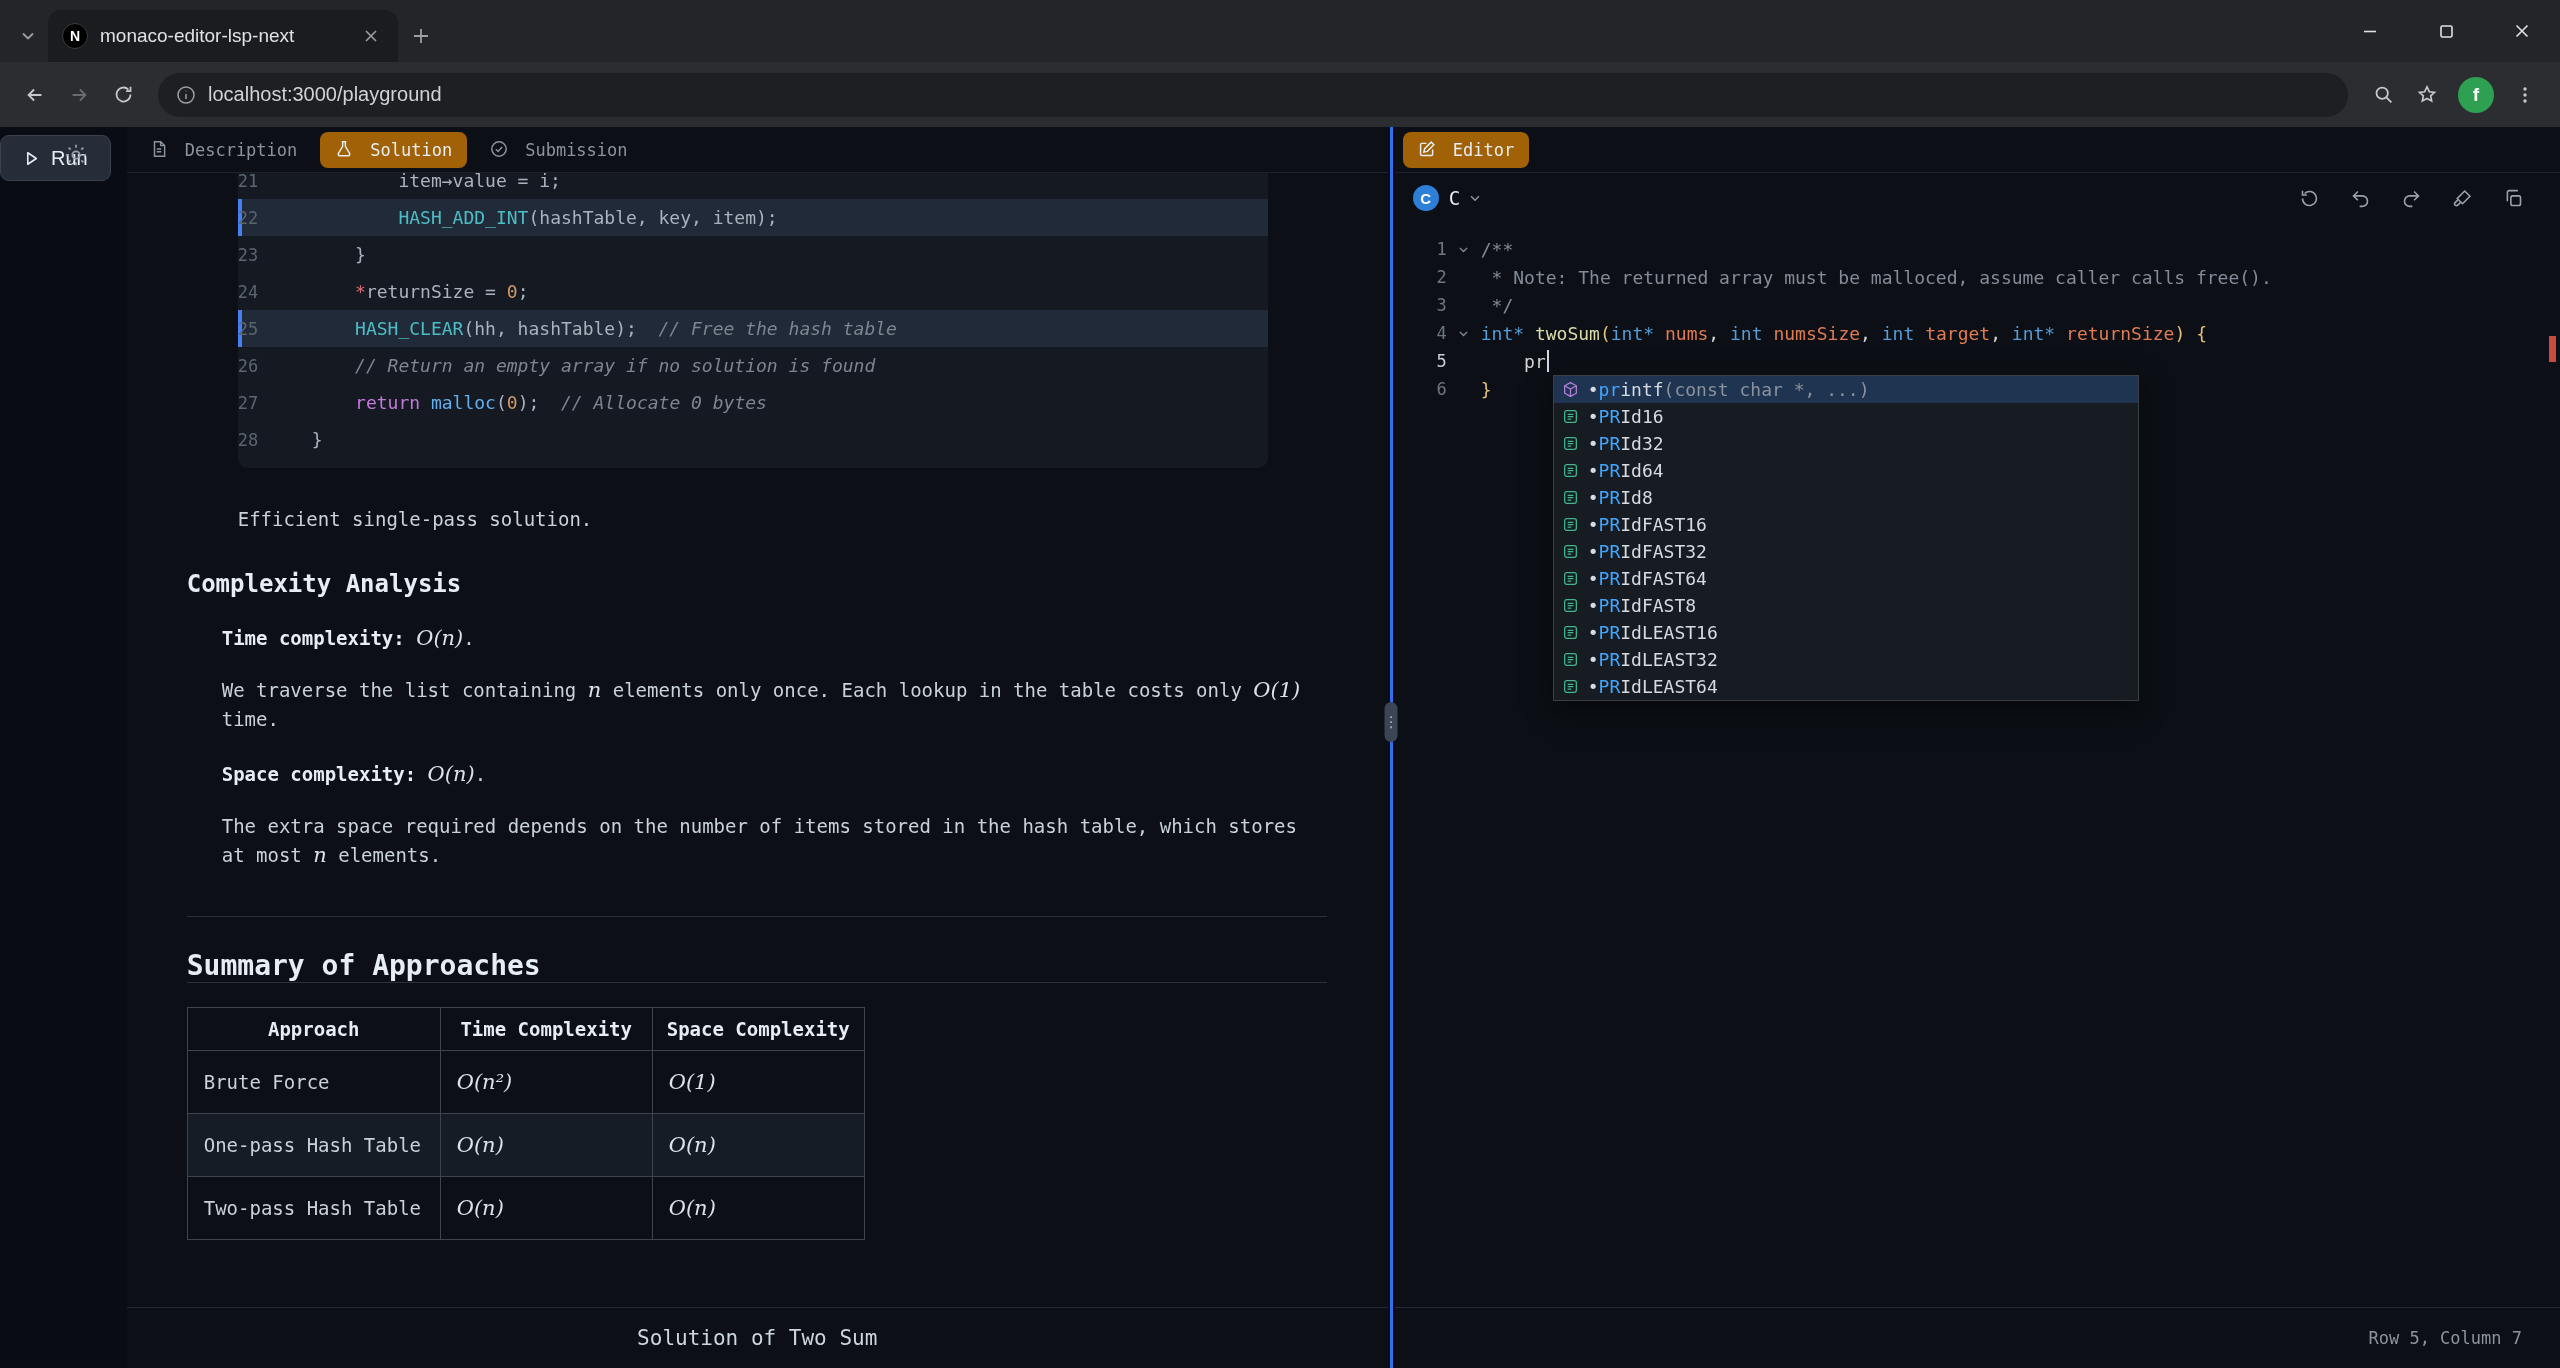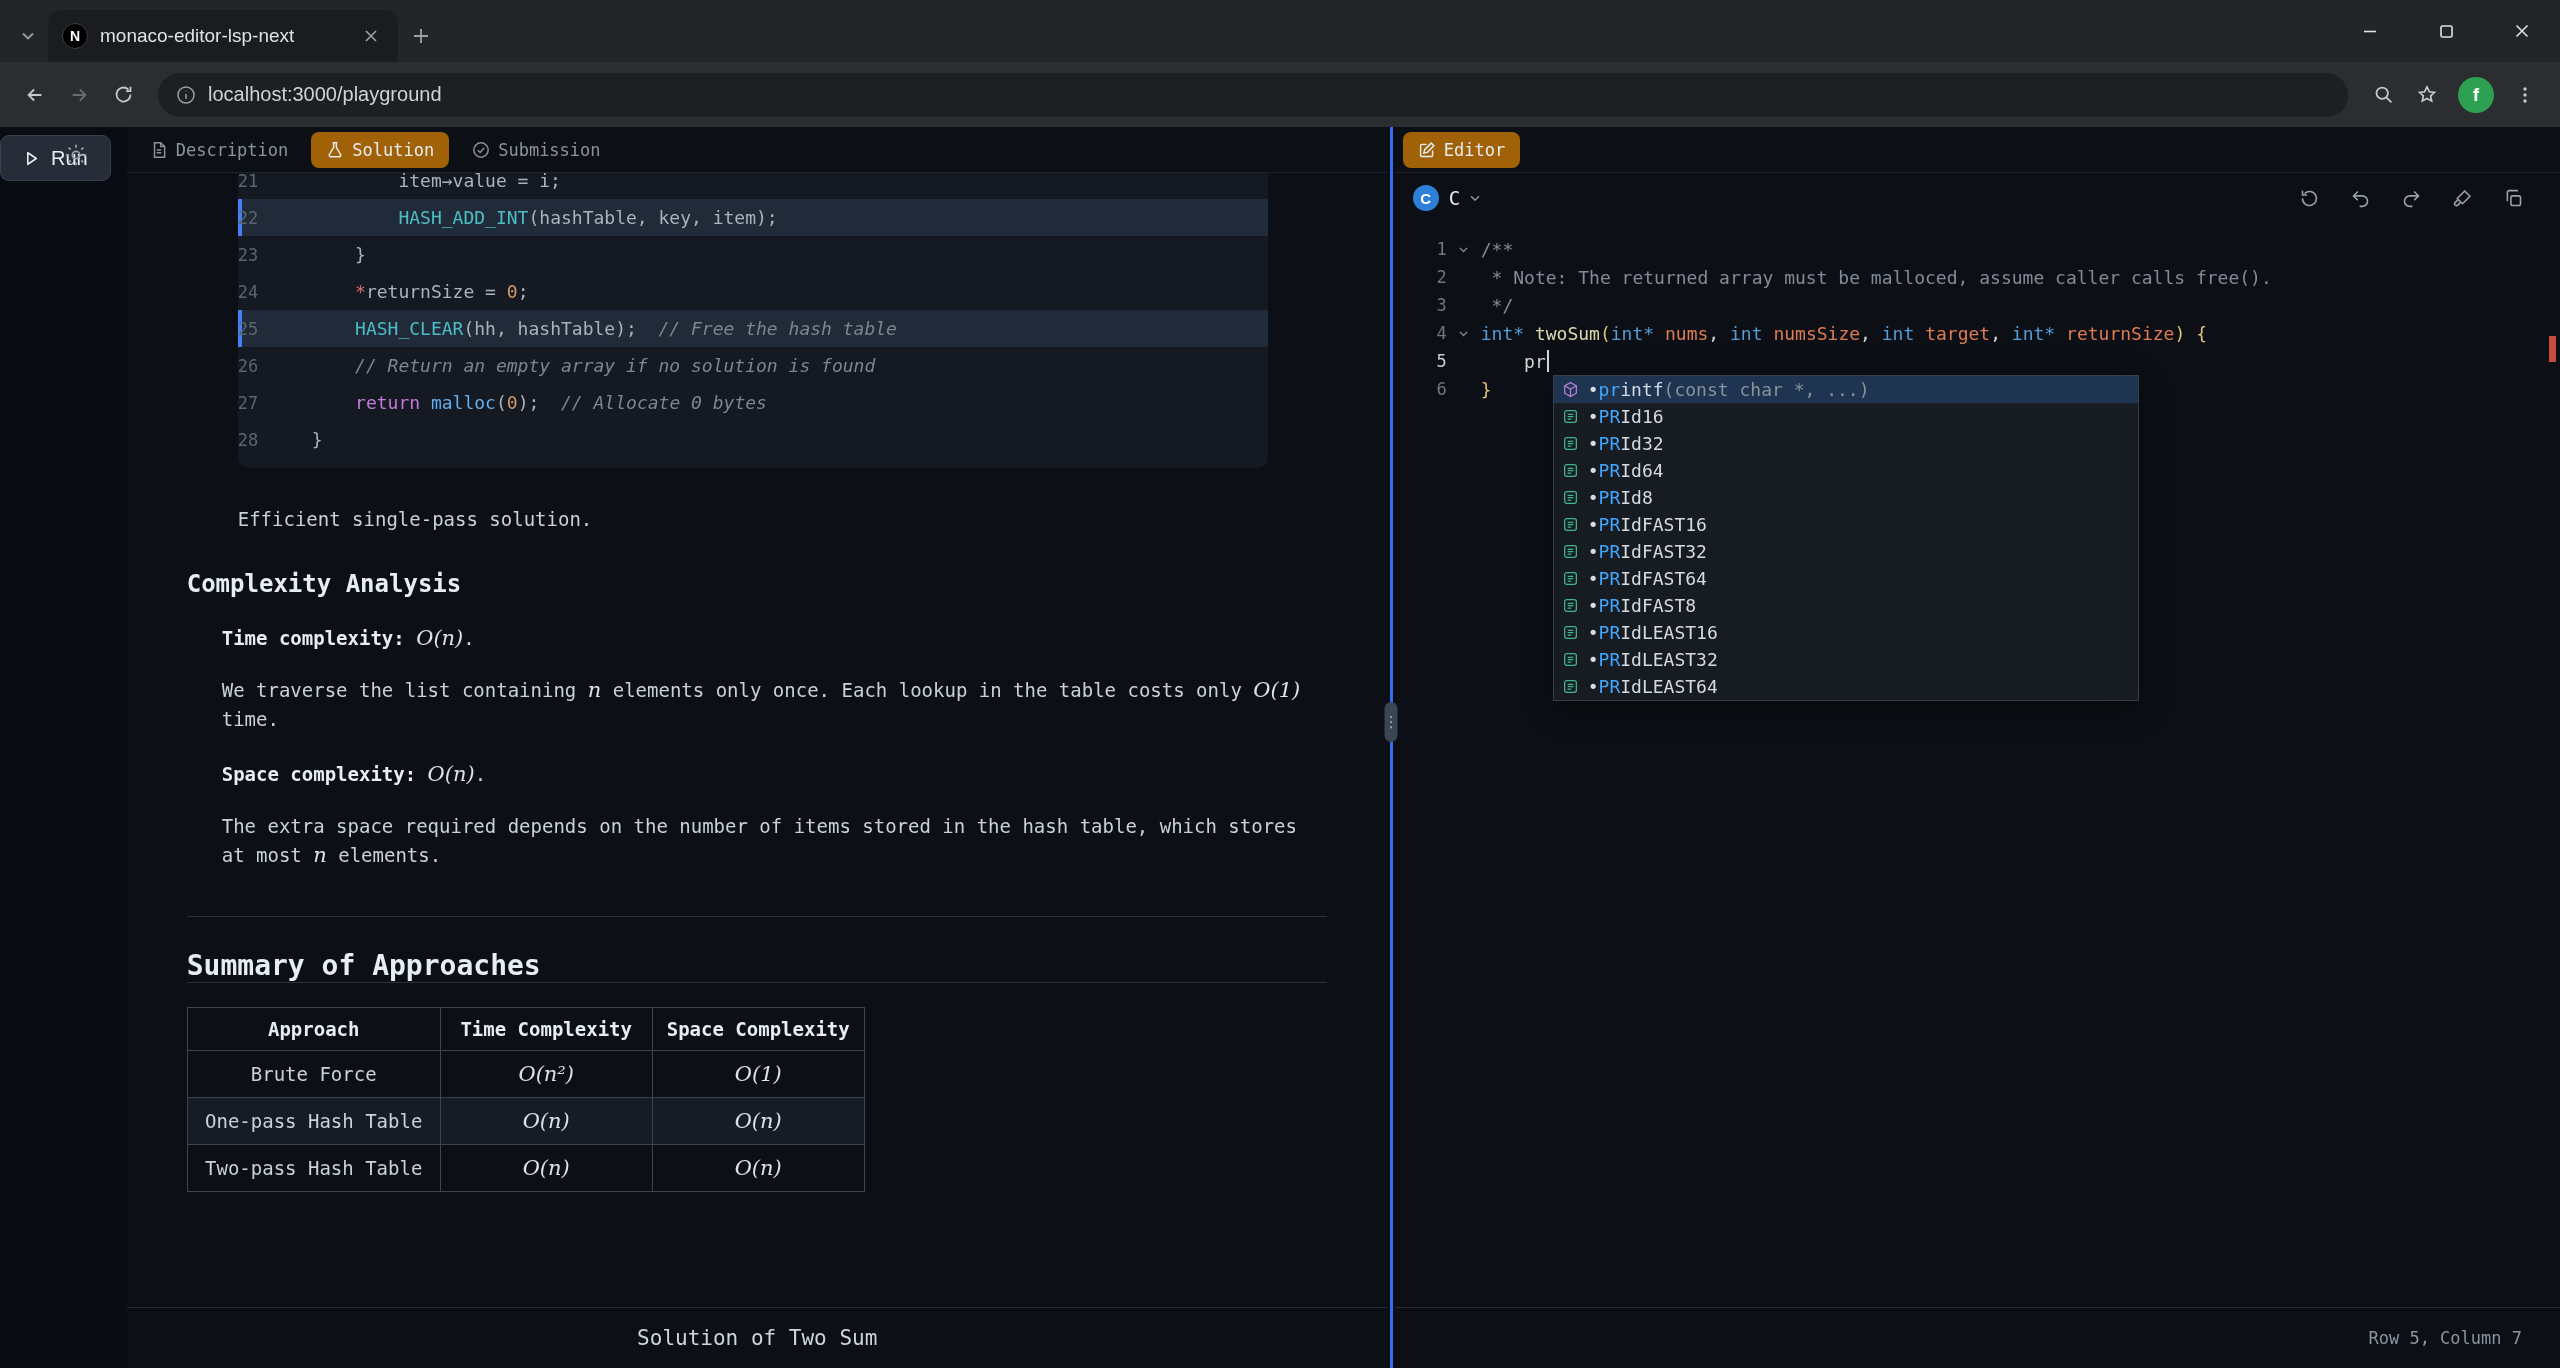--- a/index.html
+++ b/index.html
@@ -28,21 +28,21 @@
 
   
   .app{height:1241px;display:flex;flex-direction:row;background:#090d13}
   .app-header{height:62px;position:relative;display:flex;align-items:center;justify-content:center;flex:none}
   .run-btn{height:46px;padding:0 22px;background:#272d38;border:1px solid #3a414e;border-radius:9px;color:#e6edf3;font-size:20px;display:flex;align-items:center;gap:11px}
   .settings-btn{position:absolute;right:22px;top:15px;color:#98a1ab}
 
   .main{flex:1;display:flex;padding-left:16px;min-height:0}
 
   .panel-tabs{height:46px;display:flex;align-items:center;gap:8px;padding:0 8px;border-bottom:1px solid #1d232c;flex:none}
-  .ptab{display:flex;align-items:center;gap:8px;padding:8px 15px;border-radius:8px;color:#8b949e;font-family:"DejaVu Sans Mono",monospace;font-size:17px}
+  .ptab{display:flex;gap:17px;padding:8px 15px;border-radius:8px;color:#8b949e;font-family:"DejaVu Sans Mono",monospace;font-size:17px}
   .ptab.active{background:#a16207;color:#e6edf3}
 
   
   .left-panel{width:1261px;display:flex;flex-direction:column;background:#0c1016;min-height:0;flex:none}
   .sol-content{flex:1;overflow:hidden;padding:0 0 0 60px;min-height:0}
   .code-block{margin:-15px 0 0 51px;width:1030px;background:#151a22;border-radius:10px;padding:4px 0 10px 0;overflow:hidden}
   .cline{display:flex;align-items:center;height:37px;font-family:"DejaVu Sans Mono",monospace;font-size:18px;white-space:pre}
   .cline .gut{width:74px;text-align:left;padding-right:28px;color:#5b6570;font-size:17px;flex:none}
   .cline.hl{background:#212a38;box-shadow:inset 4px 0 0 #477ff0}
   .tk-pl{color:#abb2bf}.tk-fn{color:#4dbdc5}.tk-kw{color:#c678dd}.tk-call{color:#61afef}
@@ -53,21 +53,21 @@
   .cx-line{margin-top:28px;font-family:"DejaVu Sans Mono",monospace;font-size:19px;color:#c9d1d9}
   .seg-b{font-weight:700;color:#e6edf3}
   .seg-m{font-family:"DejaVu Serif",serif;font-style:italic;font-size:21px;color:#dbe2ea}
   .para{margin-top:26px;width:1090px;line-height:29px;font-family:"DejaVu Sans Mono",monospace;font-size:19px;color:#c9d1d9}
   .hr{margin-top:46px;border-top:1px solid #2a313c;width:1140px}
   .h2{margin-top:32px;font-family:"DejaVu Sans Mono",monospace;font-weight:700;font-size:28px;color:#e6edf3;border-bottom:1px solid #2a313c;width:1140px}
   .sum-table{margin-top:24px;border-collapse:collapse;font-family:"DejaVu Sans Mono",monospace;font-size:19px;color:#c9d1d9}
   .sum-table th,.sum-table td{border:1px solid #3d444d;white-space:nowrap}
   .sum-table th{font-weight:700;text-align:center;padding:10px 0;color:#e6edf3}
   .sum-table th:nth-child(1){width:253px}.sum-table th:nth-child(2){width:212px}.sum-table th:nth-child(3){width:212px}
-  .sum-table td{padding:11px 16px;text-align:center}
+  .sum-table td{padding:19px 16px;text-align:left}
   .sum-table tbody tr:nth-child(2){background:#151c26}
   .cell-math{font-family:"DejaVu Serif",serif;font-style:italic;font-size:21px;color:#dbe2ea}
   .left-footer{height:61px;border-top:1px solid #232a35;display:flex;align-items:center;justify-content:center;font-family:"DejaVu Sans Mono",monospace;font-size:21px;color:#cdd5df;flex:none}
 
   
   .divider{width:7px;position:relative;display:flex;justify-content:center;flex:none}
   .divider-line{width:3px;height:100%;background:#2f6ff0}
   .grip{position:absolute;top:575px;left:50%;transform:translateX(-50%);width:13px;height:40px;border-radius:7px;background:#3c4553;display:flex;align-items:center;justify-content:center;color:#aeb6c2;font-size:15px;font-family:"DejaVu Sans",sans-serif}
 
   

